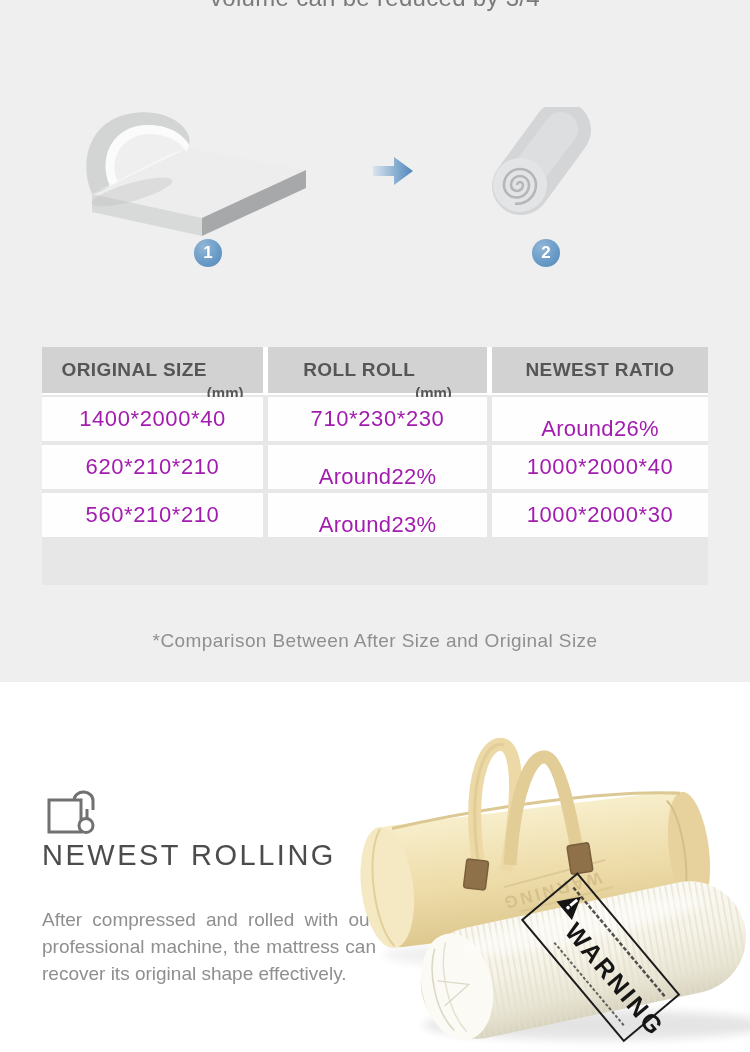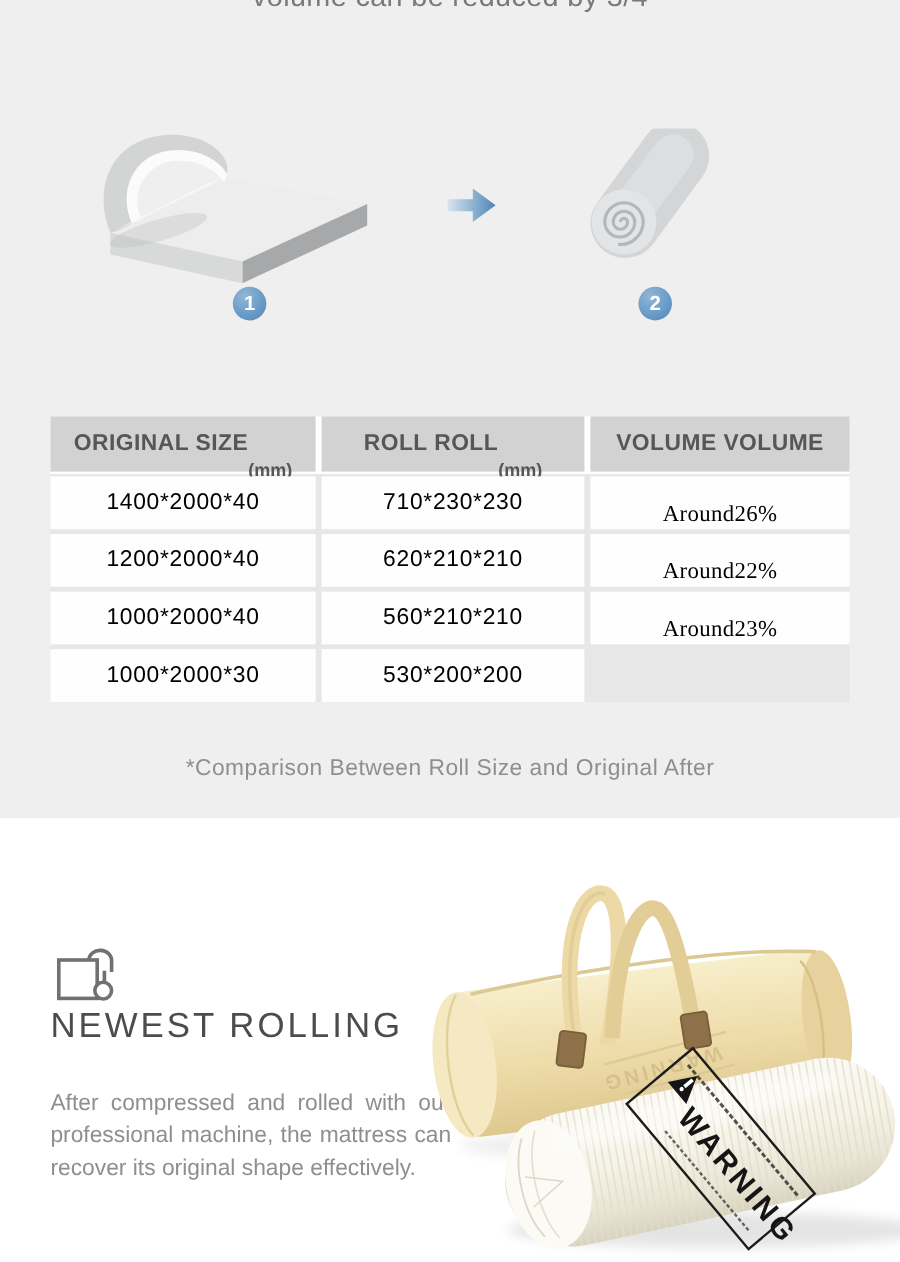--- a/index.html
+++ b/index.html
@@ -14,22 +14,22 @@
          color:#fff;font-size:17px;font-weight:bold;display:flex;align-items:center;justify-content:center;}
   
   .size-table{position:absolute;left:42px;top:347px;width:666px;
       display:grid;grid-template-columns:221px 219px 216px;grid-template-rows:46px 44px 44px 44px 44px;
       column-gap:5px;row-gap:4px;
       background:linear-gradient(#ffffff 0 48px,#e7e7e7 48px 100%);}
   .size-table .hcell{background:#d2d2d2;display:flex;align-items:center;justify-content:center;
       color:#565656;font-weight:bold;font-size:19px;letter-spacing:.4px;}
   .size-table .hcell .unit{font-size:15px;letter-spacing:0;margin-top:45px;}
   .size-table .cell{background:#fefefe;display:flex;align-items:center;justify-content:center;
-      color:#000000;font-size:19px;letter-spacing:.6px;}
-  .size-table .cell.ratio{padding-top:20px;box-sizing:border-box;letter-spacing:.3px;font-family:Liberation Serif, serif;}
+      color:#a21caf;font-size:22px;letter-spacing:.6px;}
+  .size-table .cell.ratio{padding-top:20px;box-sizing:border-box;letter-spacing:.3px;}
   .table-caption{position:absolute;left:0;top:630px;width:100%;text-align:center;
       color:#8f8f8f;font-size:19px;letter-spacing:.4px;}
   
   .scroll-icon{position:absolute;left:44px;top:105px;}
   .tech-heading{position:absolute;left:42px;top:157px;color:#4c4c4c;font-size:29px;line-height:32px;letter-spacing:2.5px;}
   .tech-para{position:absolute;left:42px;top:224px;width:334px;color:#8f8f8f;font-size:19px;line-height:27px;text-align:justify;}
   .photo{position:absolute;left:358px;top:31px;width:392px;height:337px;}
 </style>
 </head>
 <body>
@@ -77,40 +77,38 @@
     <div class="size-table">
       <div class="hcell">
         <span>ORIGINAL SIZE</span>
           <span class="unit">(mm)</span>
       </div>
       <div class="hcell">
         <span>ROLL ROLL</span>
           <span class="unit">(mm)</span>
       </div>
       <div class="hcell">
-        <span>VOLUME VOLUME</span>
+        <span>NEWEST RATIO</span>
       </div>
 
       <div class="cell">1400*2000*40</div>
       <div class="cell">710*230*230</div>
       <div class="cell ratio">Around26%</div>
 
-      <div class="cell">1200*2000*40</div>
       <div class="cell">620*210*210</div>
       <div class="cell ratio">Around22%</div>
 
       <div class="cell">1000*2000*40</div>
       <div class="cell">560*210*210</div>
       <div class="cell ratio">Around23%</div>
 
       <div class="cell">1000*2000*30</div>
-      <div class="cell">530*200*200</div>
     </div>
 
-    <div class="table-caption">*Comparison Between Roll Size and Original After</div>
+    <div class="table-caption">*Comparison Between After Size and Original Size</div>
   </section>
 
   <section class="bottom-section">
 
     <svg class="scroll-icon" width="54" height="52" viewBox="0 0 54 52">
       <rect x="5" y="13" width="32" height="32" fill="none" stroke="#717171" stroke-width="3"></rect>
       <path d="M30,13 a9.5,8.5 0 0 1 19,1 v9" fill="none" stroke="#717171" stroke-width="3"></path>
       <line x1="43" y1="22" x2="43" y2="32" stroke="#717171" stroke-width="3"></line>
       <circle cx="42" cy="38.5" r="7" fill="#ffffff" stroke="#717171" stroke-width="3"></circle>
     </svg>

